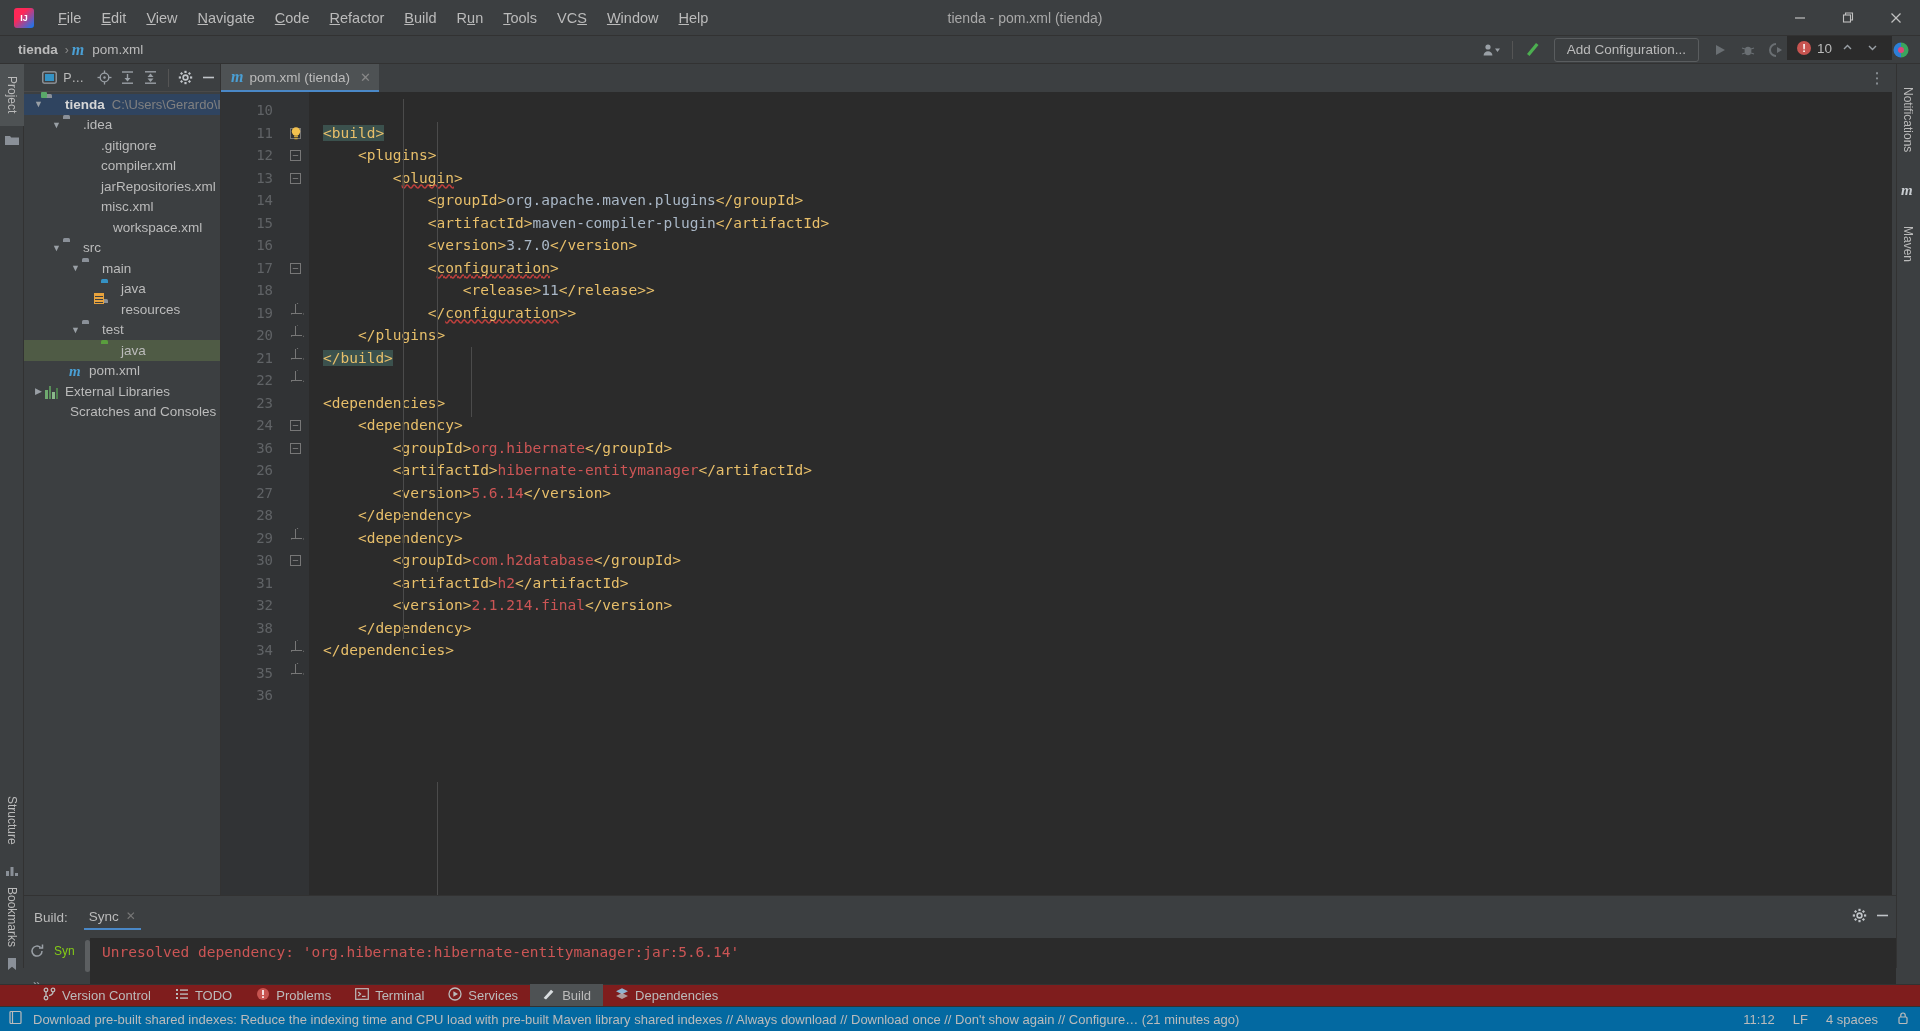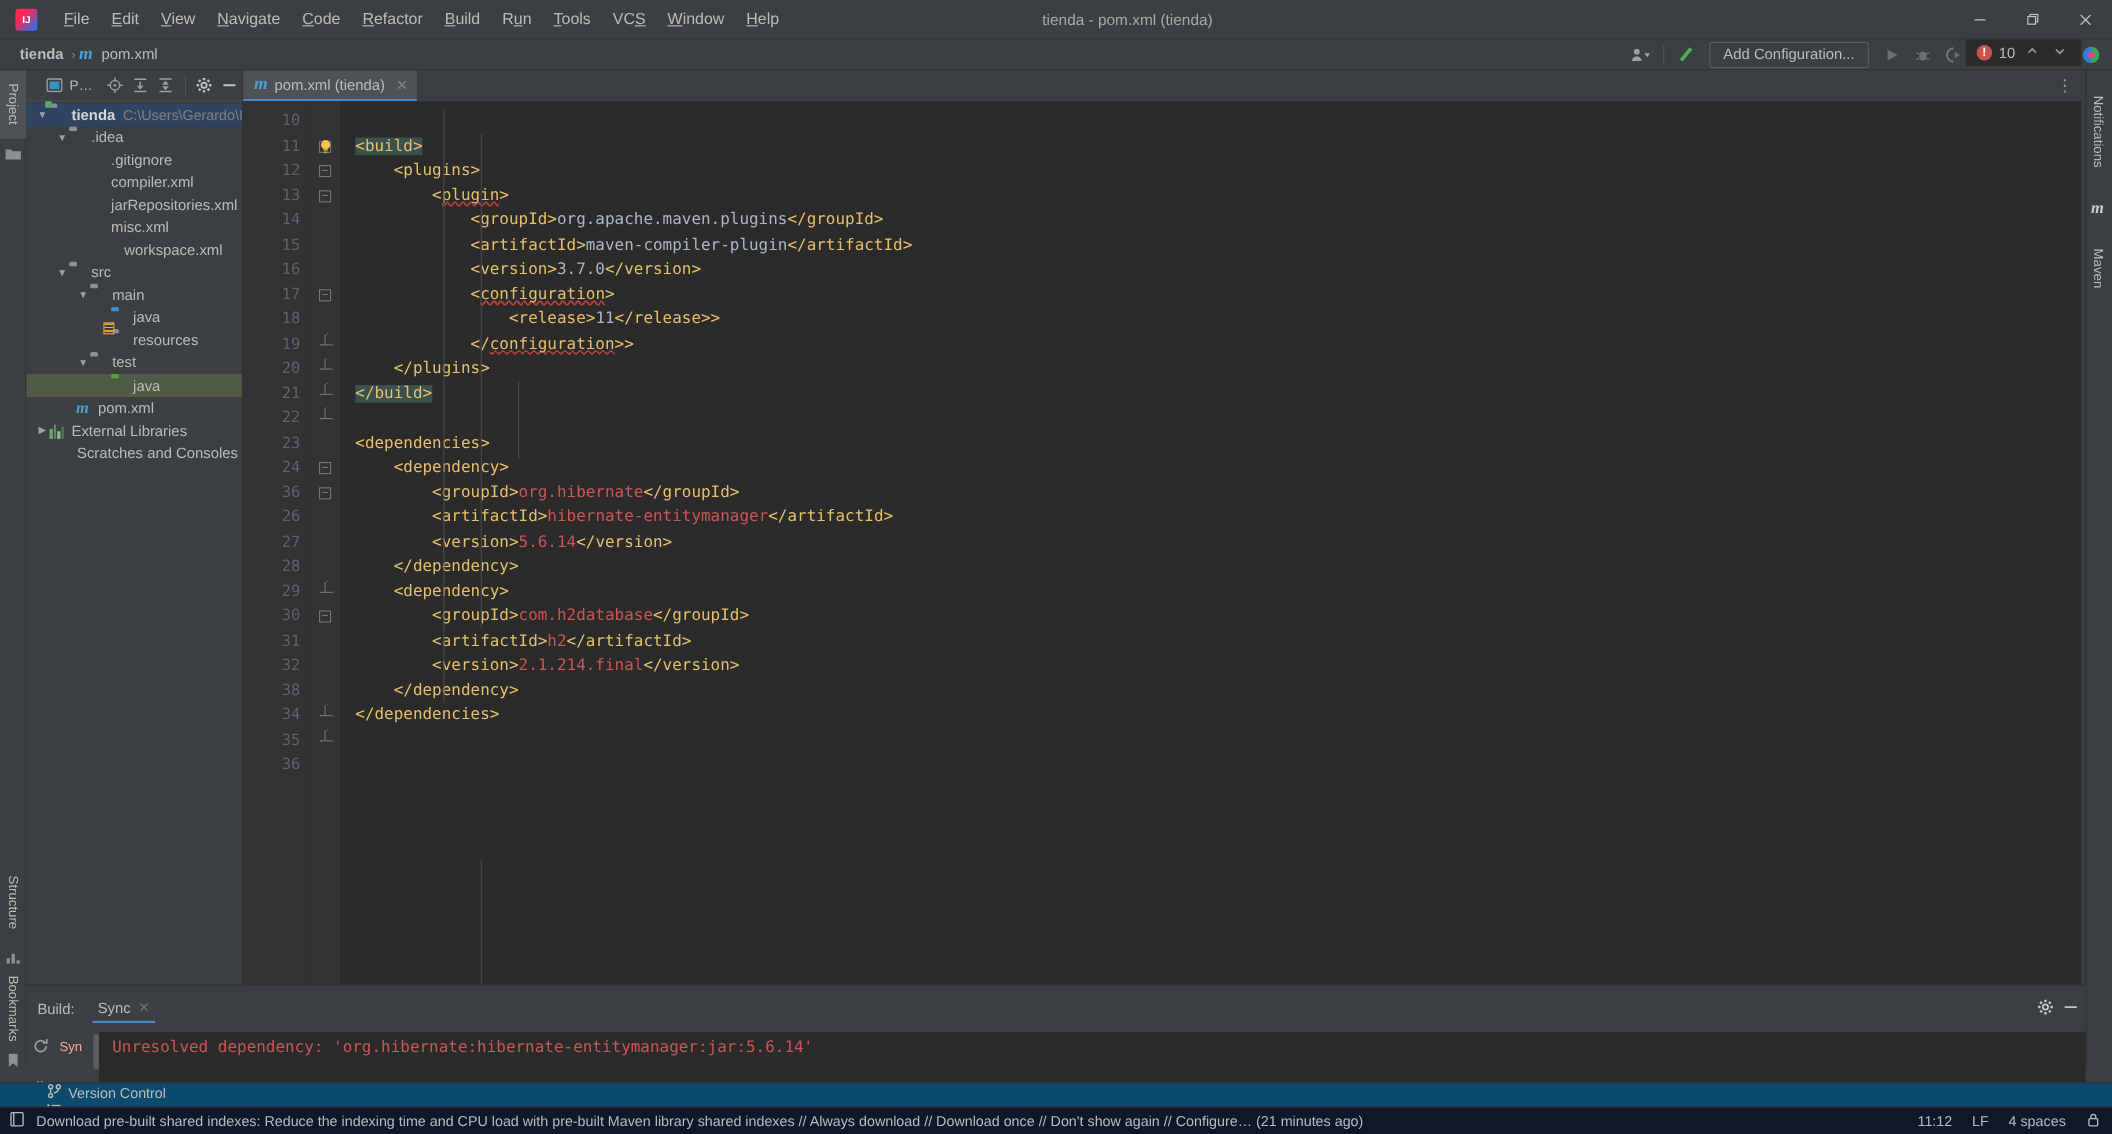--- a/index.html
+++ b/index.html
@@ -296,48 +296,47 @@
   }
   .bp-tab .x { color: #777; font-size: 12px; }
   .bp-head .right { position: absolute; right: 6px; display: flex; gap: 8px; align-items: center; }
   .bp-body { display: flex; height: 63px; }
   .bp-sidebtns {
     width: 26px; background: #3c3f41; display: flex; flex-direction: column;
     align-items: center; padding-top: 5px; gap: 14px;
   }
   .bp-sidebtns .b { color: #9aa0a6; font-size: 14px; }
   .bp-tree {
-    width: 40px; background: #3c3f41; position: relative; font-size: 12px; color: #fca5a5;
+    width: 40px; background: #3c3f41; position: relative; font-size: 12px; color: #84cc16;
     padding-top: 4px; overflow: hidden;
   }
   .bp-tree .node { display:flex; align-items:center; gap:3px; padding-left:4px; height:18px; white-space: nowrap;}
   .bp-tree-scroll { position:absolute; right:0; top:2px; width:5px; height:32px; background:#5c5f61; border-radius:3px;}
   .bp-console {
     flex: 1 1 auto; background: #2b2b2b; padding: 6px 0 0 12px;
     font-family: "DejaVu Sans Mono", monospace; font-size: 14.5px; color: #cc5555;
     white-space: pre;
   }
 
   
   .bottombar {
     position: absolute; left: 0; right: 0; bottom: 25px; height: 22px;
-    background: #0c4a6e; display: flex; align-items: flex-start; padding-left: 30px;
+    background: #7f1d1d; display: flex; align-items: flex-end; padding-left: 30px;
     border-top: 1px solid #323232;
-    flex-direction: column;
   }
   .bt {
     display: flex; align-items: center; gap: 6px; padding: 0 12px; height: 22px;
     font-size: 13px; color: #bbbbbb;
   }
   .bt.active { background: #4e5254; }
 
   
   .statusbar {
     position: absolute; left: 0; right: 0; bottom: 0; height: 25px;
-    background: #0f172a; display: flex; align-items: center; padding: 0 8px;
+    background: #0369a1; display: flex; align-items: center; padding: 0 8px;
     font-size: 13px; color: #bbbbbb; border-top: 1px solid #323232;
   }
   .statusbar .msg { margin-left: 10px; color: #bbbbbb; }
   .status-right { position: absolute; right: 10px; display: flex; align-items: center; gap: 18px; }
 </style>
 </head>
 <body>
 
 <div id="app">
 

